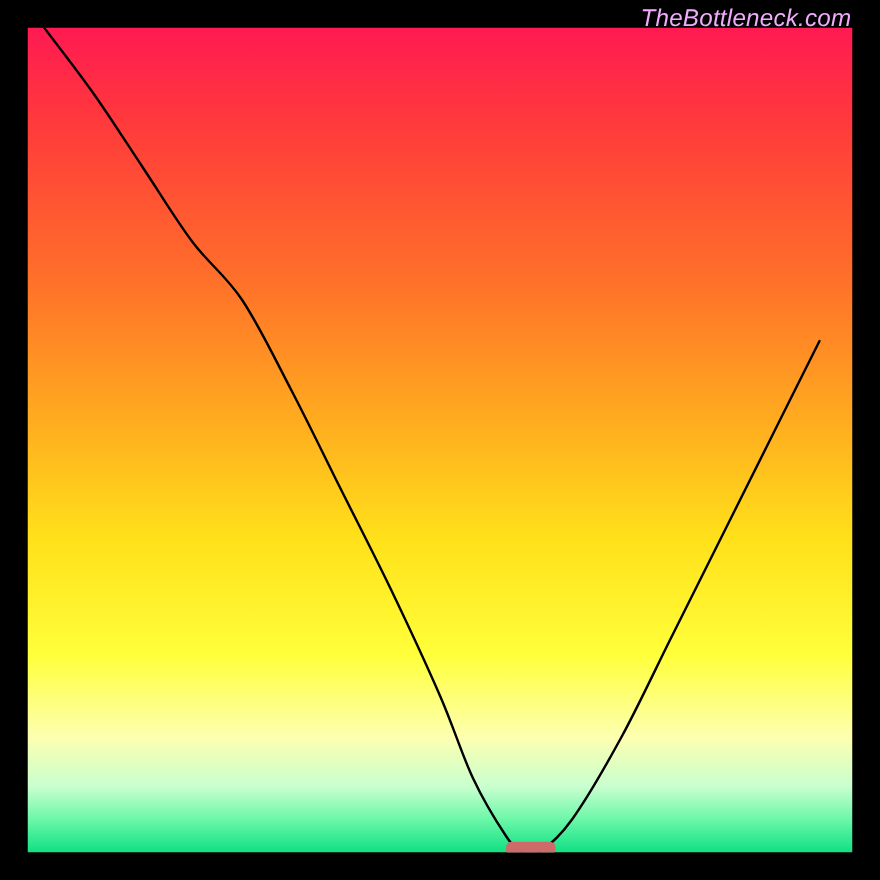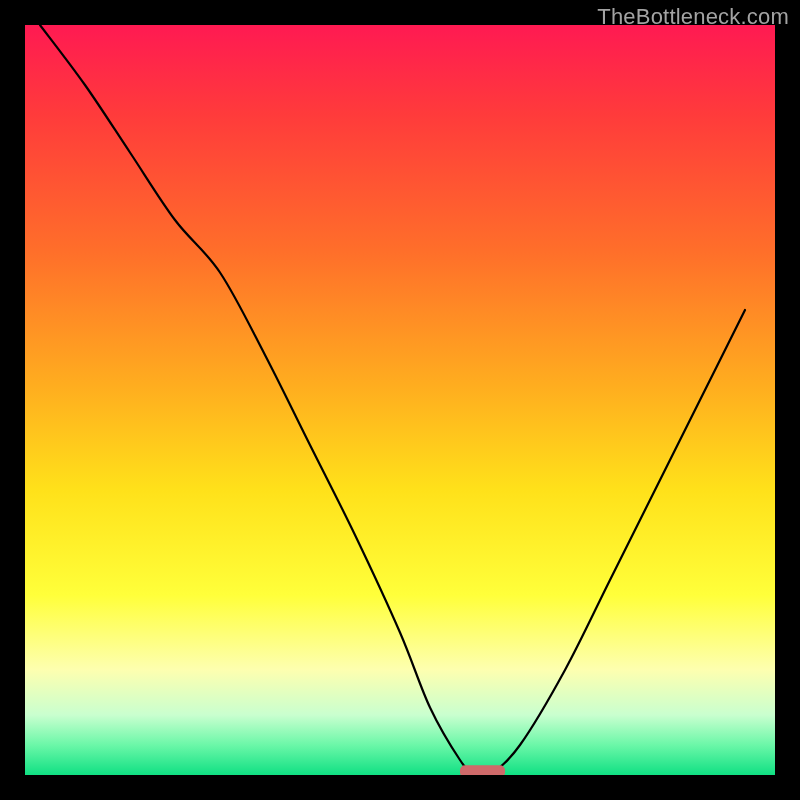--- a/index.html
+++ b/index.html
@@ -13,26 +13,27 @@
   }
   .frame {
     position: relative;
     width: 800px;
     height: 800px;
     background: #000;
   }
   .watermark {
     position: absolute;
     top: 4px;
-    right: 11px;
-    color: #a3a3a3;
+    right: 26px;
+    color: #f0abfc;
     font-size: 22px;
     font-weight: 500;
     letter-spacing: 0.2px;
     z-index: 5;
+    font-style: italic;
   }
   .plot-outer {
     position: absolute;
     left: 25px;
     top: 25px;
     width: 750px;
     height: 750px;
     background: #000;
   }
   .plot {

